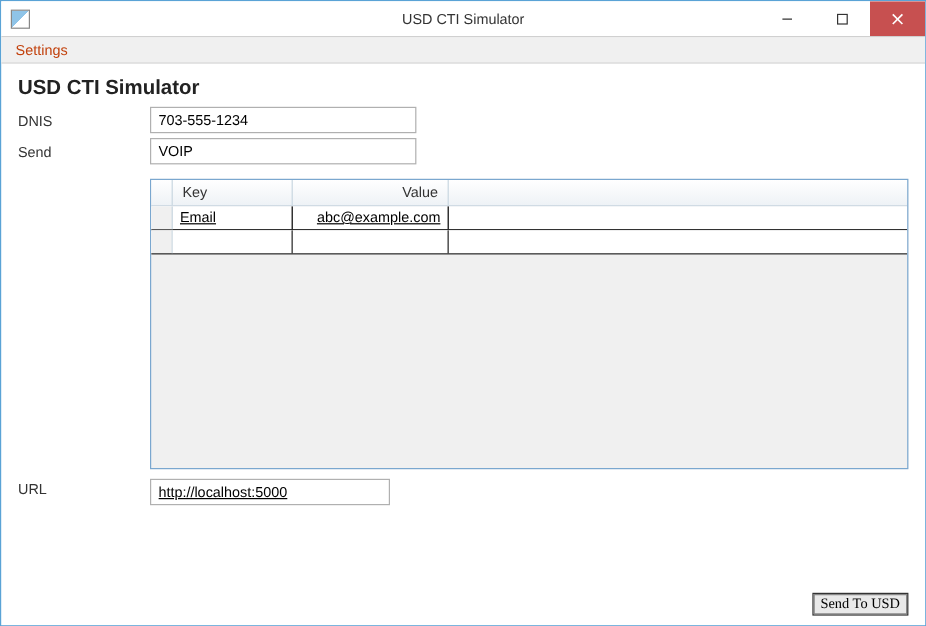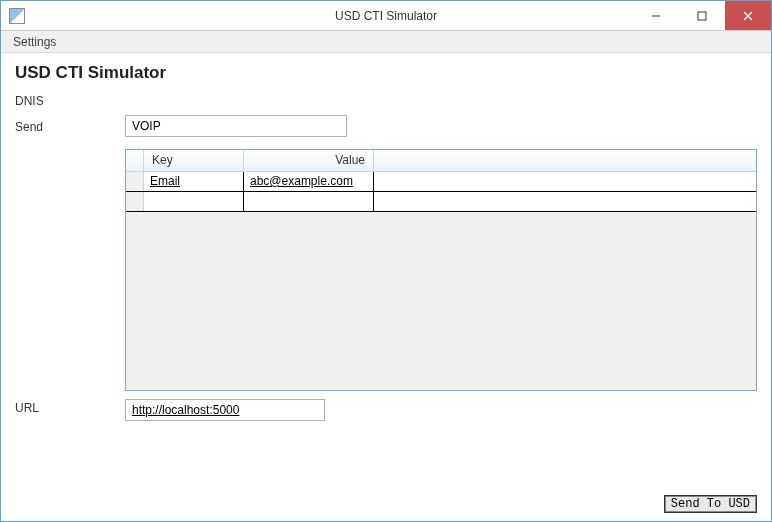--- a/index.html
+++ b/index.html
@@ -56,21 +56,21 @@
       height: 22px;
       background: #f0f0f0;
       border-bottom: 1px solid #d8d8d8;
       display: flex;
       align-items: center;
       padding: 0 6px;
     }
     .menu-item {
       padding: 2px 6px;
       font-size: 12px;
-      color: #404040;
+      color: #c2410c;
     }
     .content {
       padding: 8px 12px 8px 14px;
     }
     .heading {
       font-size: 17px;
       font-weight: bold;
       color: #222;
       margin: 2px 0 6px 0;
     }
@@ -133,34 +133,34 @@
       border-bottom: 1px solid #000;
     }
     .grid-row .gc {
       border-right: 1px solid #000;
       padding: 2px 6px;
       font-size: 12px;
       text-decoration: underline;
     }
     .gc.sel   { width: 18px; padding:0; background: #f0f0f0; border-right:1px solid #c9d6e0;}
     .gc.key   { width: 100px; }
-    .gc.value { width: 130px; }
+    .gc.value { width: 130px; text-align: right; }
     .gc.rest  { flex: 1; border-right: none; }
     .url-row {
       display: flex;
       align-items: flex-start;
       margin-top: 8px;
     }
     .footer {
       position: absolute;
       bottom: 8px;
       right: 14px;
     }
     .send-btn {
-      font-family: Liberation Mono, monospace;
+      font-family: Liberation Serif, serif;
       font-size: 12px;
       padding: 1px 6px;
       border: 1px solid #333;
       background: #e9e9e9;
       box-shadow: 0 0 0 1px #888 inset;
       cursor: pointer;
     }
     .root { position: relative; width:100%; height:100%; }
     
     .grid-row.newrow {
@@ -201,20 +201,21 @@
 <div class="menubar">
   <div class="menu-item">Settings</div>
 </div>
 
 <div class="content">
   <div class="heading">USD CTI Simulator</div>
 
 
   <div class="form-row">
     <div class="form-label">DNIS</div>
+    <input class="text-input" value="703-555-1234" style="">
   </div>
 
   <div class="form-row">
     <div class="form-label">Send</div>
     <input class="text-input" value="VOIP" style="">
   </div>
 
   <div class="grid-wrap">
     <div class="grid">
       <div class="grid-header">

